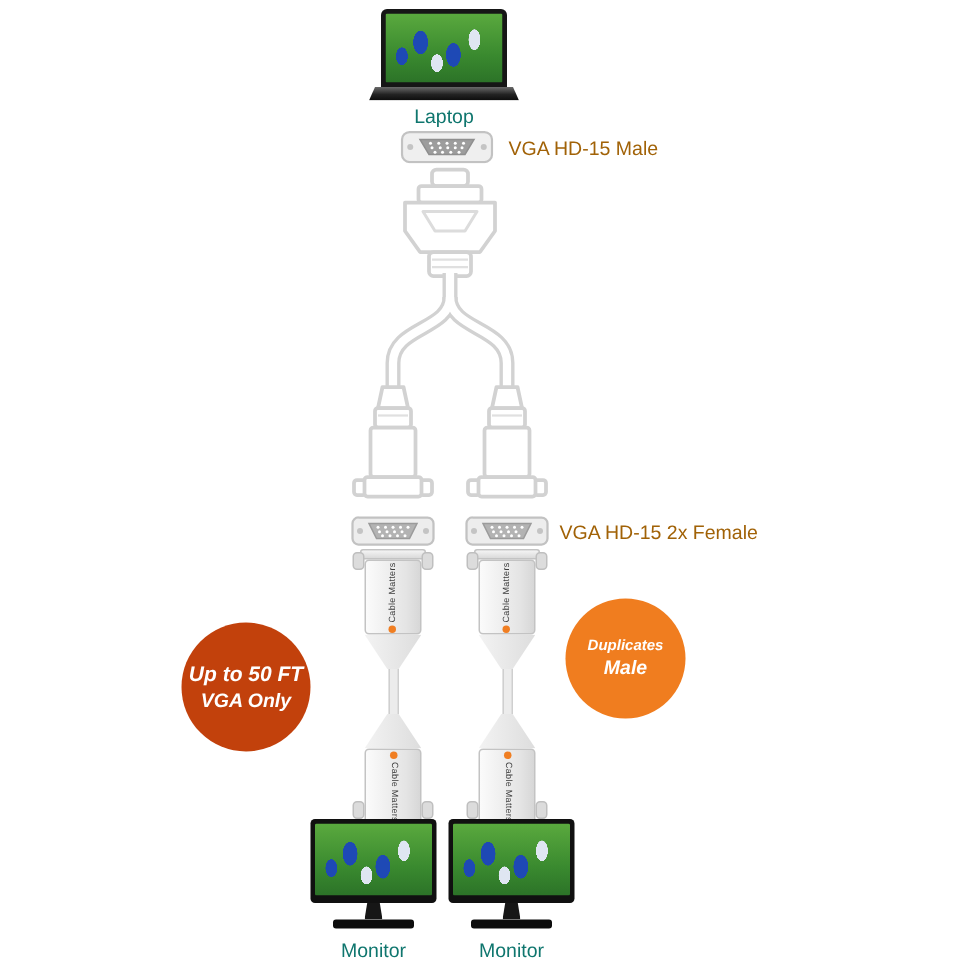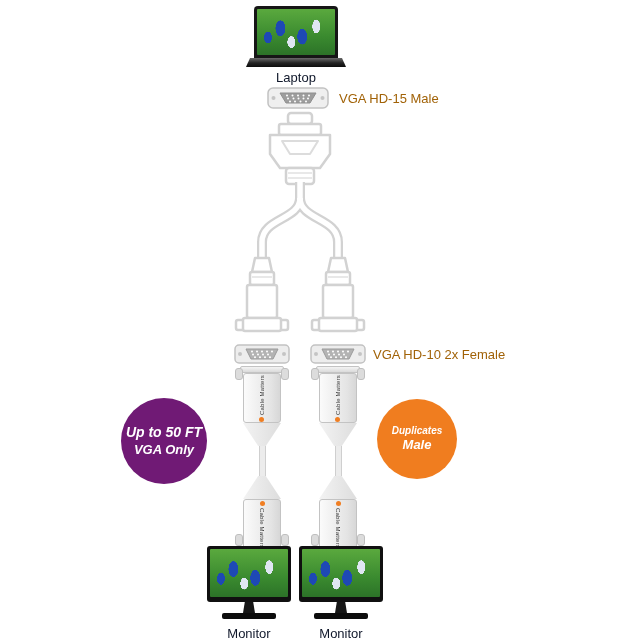--- a/index.html
+++ b/index.html
@@ -1,21 +1,21 @@
 <!DOCTYPE html>
 <html><head>
 <meta charset="utf-8">
 <style>
   *{box-sizing:border-box;margin:0;padding:0}
   html,body{width:640px;height:640px}
   body{position:relative;background:#fff;overflow:hidden;font-family:"Liberation Sans",sans-serif}
   .abs{position:absolute}
 
   
-  .dev-lbl{position:absolute;color:#0f172a;font-size:13px;text-align:center}
+  .dev-lbl{position:absolute;color:#0f766e;font-size:13px;text-align:center}
   .conn-lbl{position:absolute;color:#a16207;font-size:13px;white-space:nowrap}
 
   
   .laptop{position:absolute;left:246px;top:6px;width:100px}
   .lap-screen{width:84px;height:52px;margin:0 auto;background:#161616;border-radius:4px 4px 0 0;padding:3px}
   .lap-base{width:100px;height:9px;background:linear-gradient(#6a6a6a,#232323 55%,#0c0c0c);clip-path:polygon(4% 0,96% 0,100% 100%,0 100%)}
   .pitch{width:100%;height:100%;border-radius:1px;background:
     radial-gradient(5px 8px at 30% 42%,#1e49b5 97%,transparent),
     radial-gradient(5px 8px at 58% 60%,#1e49b5 97%,transparent),
     radial-gradient(4px 7px at 76% 38%,#dfe6f2 97%,transparent),
@@ -38,21 +38,21 @@
   .cable{width:7px;height:30px;background:#ececec;border-left:1px solid #cfcfcf;border-right:1px solid #cfcfcf}
   .screw{position:absolute;width:8px;height:12px;background:#dcdcdc;border:1px solid #bfbfbf;border-radius:3px}
   .screw.tl{left:-5px;top:2px}.screw.tr{right:-5px;top:2px}
   .screw.bl{left:-5px;top:168px}.screw.br{right:-5px;top:168px}
   .brand{writing-mode:vertical-rl;font-size:6px;color:#3c3c3c;white-space:nowrap;letter-spacing:.2px;display:flex;align-items:center;gap:2px}
   .brand.up{transform:rotate(180deg)}
   .logo-dot{width:5px;height:5px;border-radius:50%;background:#f07e22;display:inline-block;flex:none}
 
   
   .badge{position:absolute;border-radius:50%;color:#fff;display:flex;flex-direction:column;align-items:center;justify-content:center;font-style:italic;font-weight:bold;text-align:center;z-index:7;line-height:1.25}
-  .badge-blue{left:121px;top:398px;width:86px;height:86px;background:#701a75}
+  .badge-blue{left:121px;top:415px;width:86px;height:86px;background:#c2410c}
   .badge-orange{left:377px;top:399px;width:80px;height:80px;background:#f07d1f}
   .badge-blue .l1{font-size:14px}.badge-blue .l2{font-size:13px}
   .badge-orange .l1{font-size:10px}.badge-orange .l2{font-size:13px}
 
   
   .port-icon{position:absolute}
 </style>
 </head>
 <body>
 
@@ -165,21 +165,21 @@
       <circle cx="29" cy="10.5" r="1"></circle>
       <circle cx="34" cy="10.5" r="1"></circle>
     <circle cx="21" cy="13.2" r="1"></circle>
       <circle cx="26" cy="13.2" r="1"></circle>
       <circle cx="31" cy="13.2" r="1"></circle>
       <circle cx="36" cy="13.2" r="1"></circle>
   </g>
   <circle cx="6" cy="10" r="2" fill="#c4c4c4"></circle>
     <circle cx="50" cy="10" r="2" fill="#c4c4c4"></circle>
 </svg>
-<div class="conn-lbl" style="left:373px;top:347px">VGA HD-10 2x Female</div>
+<div class="conn-lbl" style="left:373px;top:347px">VGA HD-15 2x Female</div>
 
 <div class="assembly" style="left:240px">
   <div class="screw tl"></div>
   <div class="screw tr"></div>
   <div class="flange"></div>
   <div class="cbody">
     <div class="brand up">
         <span class="logo-dot"></span>
         <span>Cable Matters</span>
       </div>

